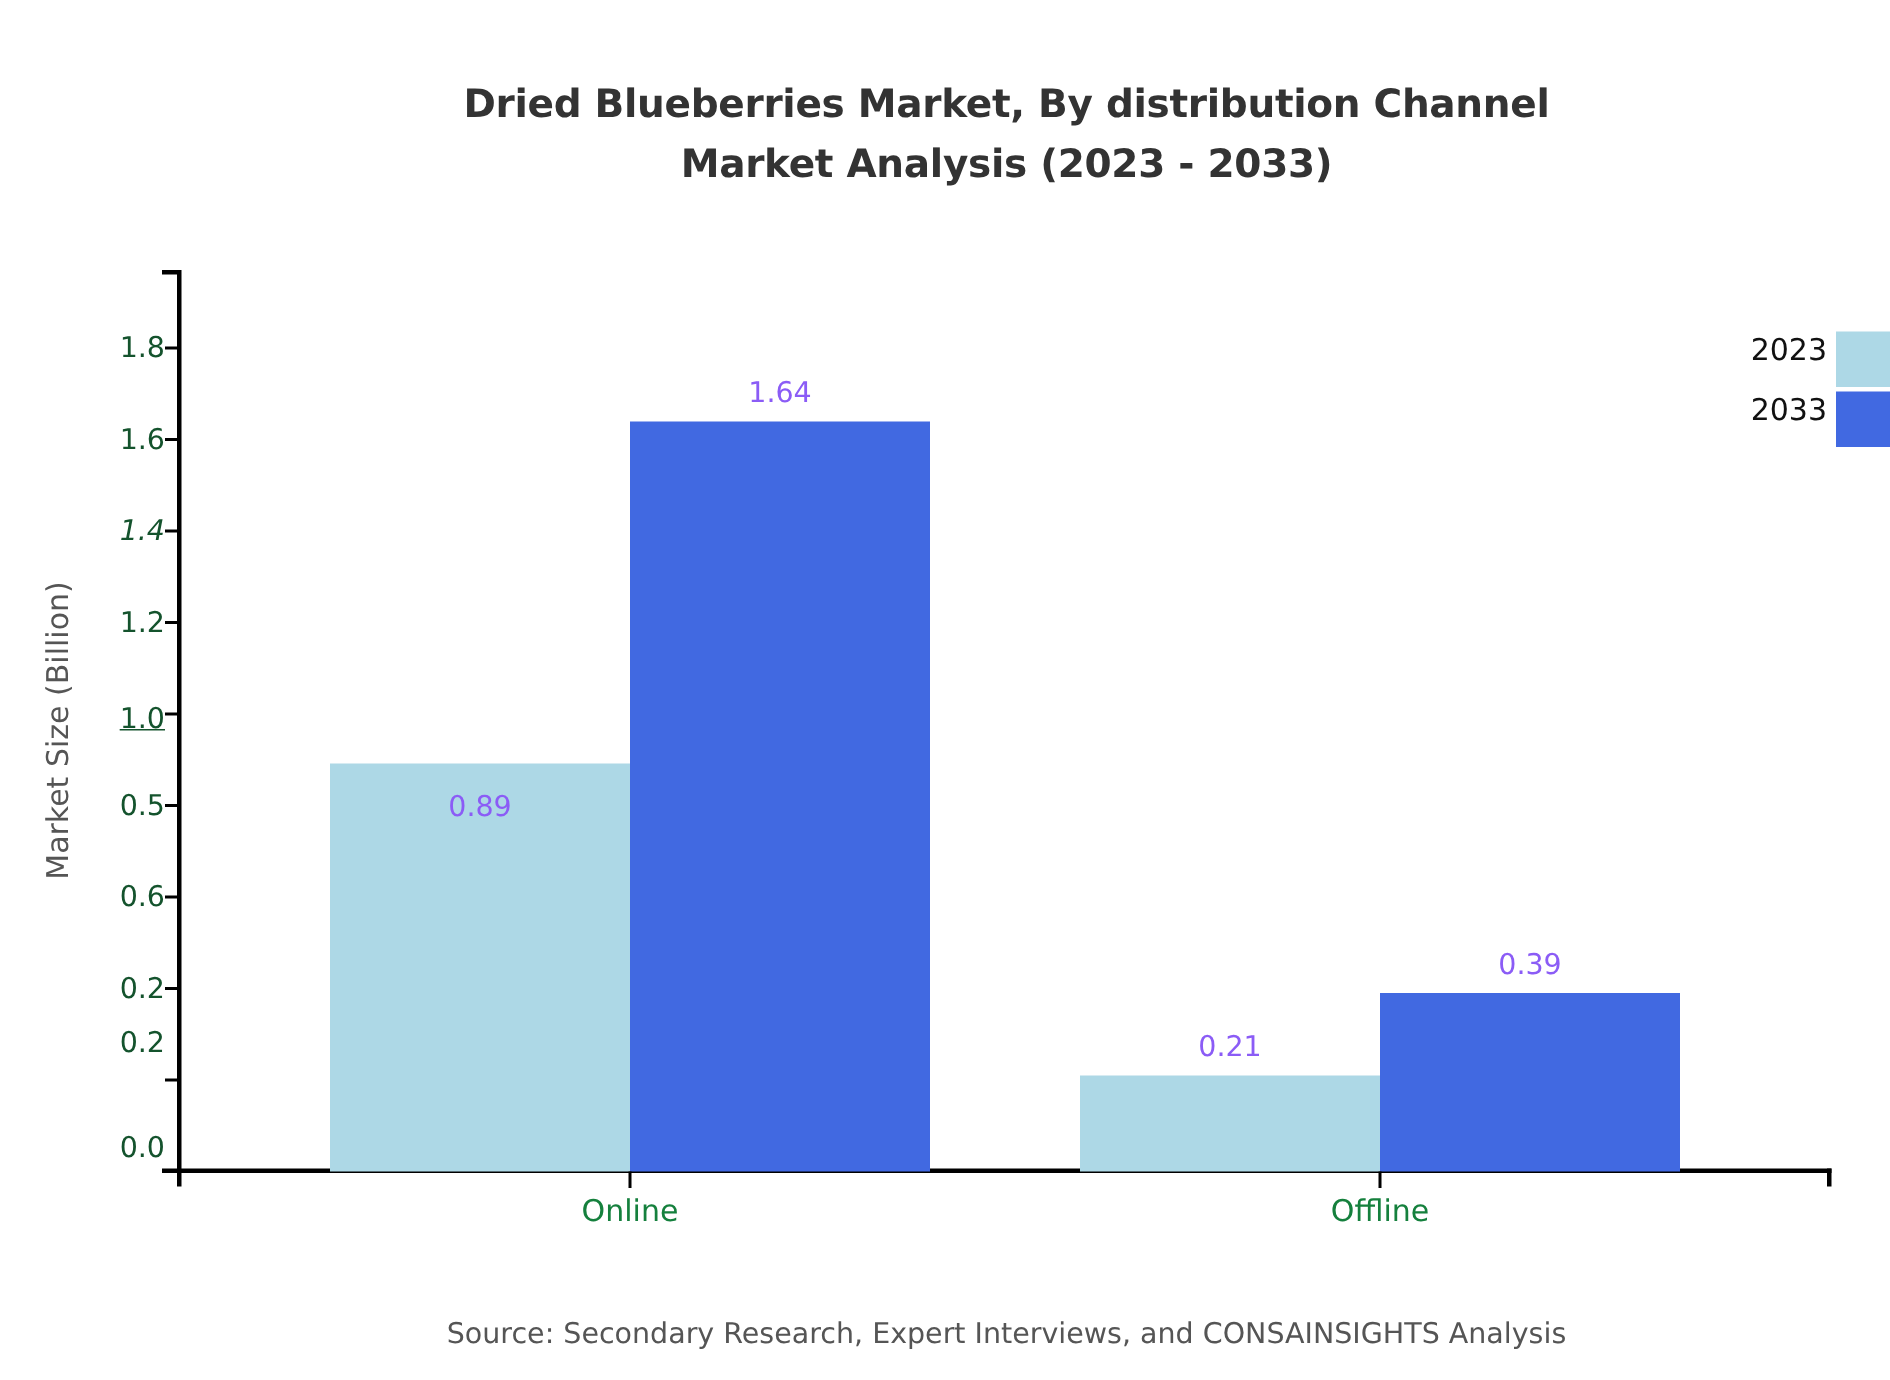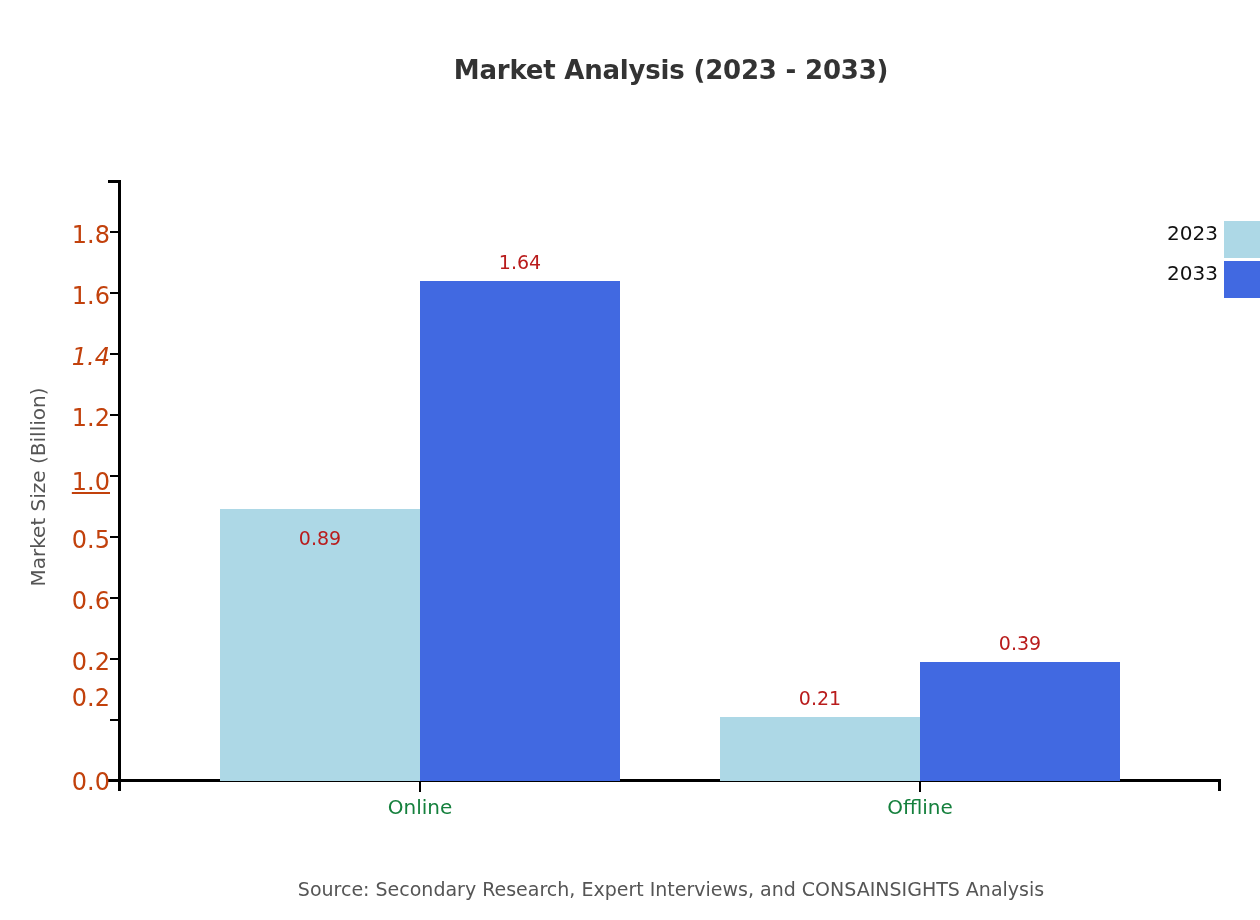--- a/index.html
+++ b/index.html
@@ -91,22 +91,22 @@
     left: -10px;
     width: 10px;
     height: 2px;
     background: #000000;
   }
   .ytick-label {
     position: absolute;
     right: 1111px;          
     width: 80px;
     text-align: right;
-    font-size: 24px;
-    color: #c2410c;
+    font-size: 19px;
+    color: #14532d;
     transform: translateY(-11px);
   }
 
   
   .xtick {
     position: absolute;
     top: 601px;
     width: 2px;
     height: 11px;
     background: #000000;
@@ -123,21 +123,21 @@
   
   .bar {
     position: absolute;
     bottom: 0;
   }
   .bar-value {
     position: absolute;
     width: 240px;
     text-align: center;
     font-size: 19px;
-    color: #b91c1c;
+    color: #8b5cf6;
   }
 
   
   .legend {
     position: absolute;
     left: 1135px;
     top: 218px;
     width: 130px;
   }
   .legend-row {
@@ -168,34 +168,35 @@
     width: 1342px;
     text-align: center;
     font-size: 19px;
     color: #555555;
   }
 </style>
 </head>
 <body>
 
 <div class="title-block">
+  <span class="line1">Dried Blueberries Market, By distribution Channel</span>
   <span class="line2">Market Analysis (2023 - 2033)</span>
 </div>
 
 <div class="ylabel">Market Size (Billion)</div>
 
 <div class="plot">
   <div class="spine-left"></div>
   <div class="spine-left-cap"></div>
   <div class="spine-bottom"></div>
   <div class="spine-bottom-cap"></div>
 
   <div id="yticks">
       <div class="ytick" style="top: 600px;"></div>
-      <div class="ytick-label" style="top: 599px;">0.0</div>
+      <div class="ytick-label" style="top: 585px;">0.0</div>
       <div class="ytick" style="top: 538.985px;"></div>
       <div class="ytick-label" style="top: 515px;">0.2</div>
       <div class="ytick" style="top: 477.97px;"></div>
       <div class="ytick-label" style="top: 478.97px;">0.2</div>
       <div class="ytick" style="top: 416.954px;"></div>
       <div class="ytick-label" style="top: 417.954px;">0.6</div>
       <div class="ytick" style="top: 355.939px;"></div>
       <div class="ytick-label" style="top: 356.939px;">0.5</div>
       <div class="ytick" style="top: 294.924px;"></div>
       <div class="ytick-label" style="top: 299px; text-decoration: underline;">1.0</div>

